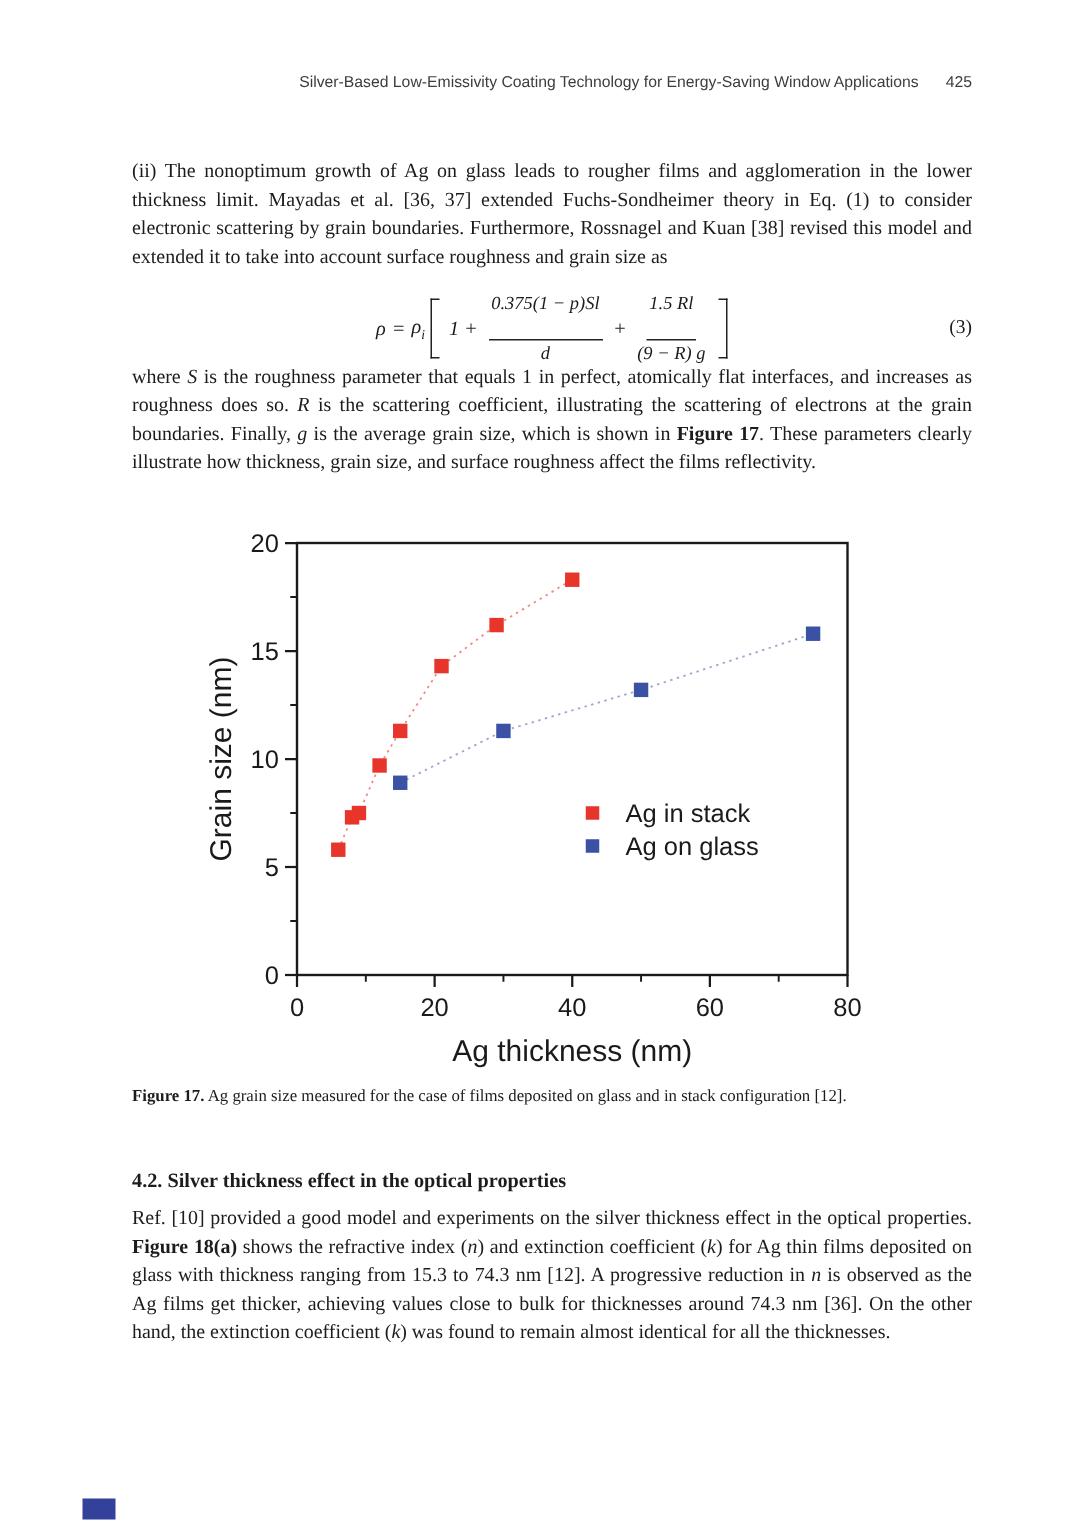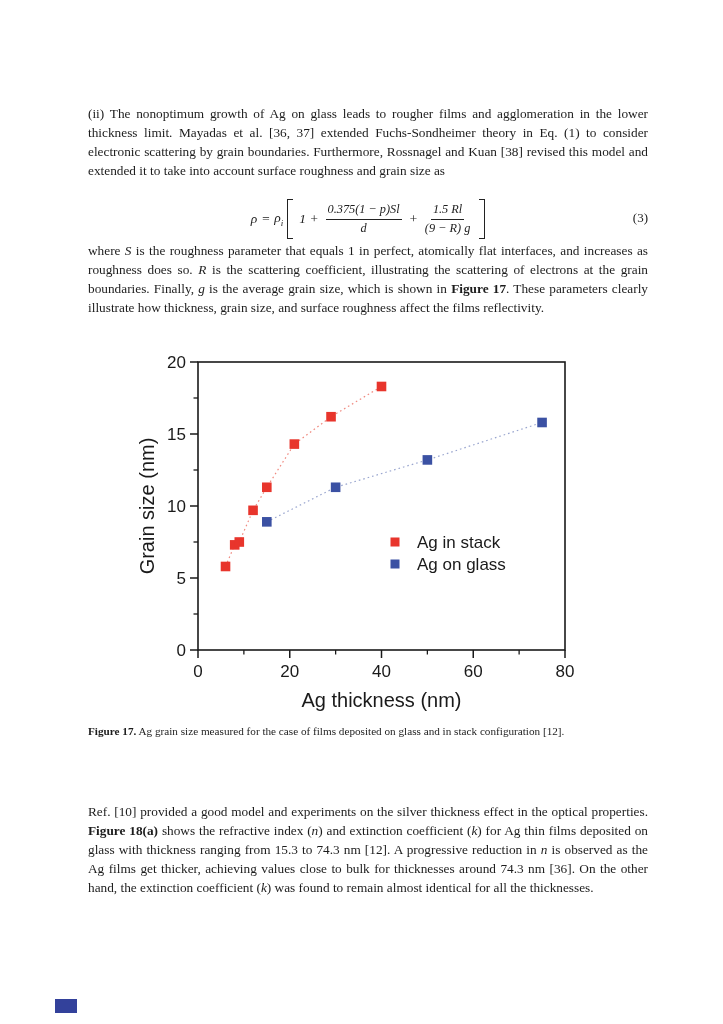--- a/index.html
+++ b/index.html
@@ -12,37 +12,38 @@
         font-size:13.3px;line-height:19px;font-family:Liberation Serif, serif;}
   .p1{top:104px;}
   .p2{top:241px;}
   .p3{top:802px;}
   .equation{position:absolute;top:196px;left:88px;width:560px;height:46px;
             font-size:13.5px;font-style:italic;}
   .eq-main{position:absolute;left:0;right:0;top:0;height:46px;display:flex;
            justify-content:center;align-items:center;gap:4px;}
   .eq-number{position:absolute;right:0;top:14px;font-style:normal;font-size:13px;}
   .frac{display:inline-flex;flex-direction:column;align-items:center;font-size:12.3px;line-height:1.25;margin:0 3px;}
-  .frac .num{border-bottom:1.2px solid #222;padding:0 2px 1px;}
+  .frac .num{border-bottom:1.2px solid #222;padding:0 2px 16px;}
   .frac .den{padding-top:1px;}
   .bracket-l,.bracket-r{display:inline-block;width:5px;height:38px;}
   .bracket-l{border-left:1.4px solid #222;border-top:1.4px solid #222;border-bottom:1.4px solid #222;margin-right:2px;}
   .bracket-r{border-right:1.4px solid #222;border-top:1.4px solid #222;border-bottom:1.4px solid #222;margin-left:2px;}
   sub.eqsub{font-size:9px;font-style:italic;}
   .figure-chart{position:absolute;left:130px;top:345px;}
   .caption{position:absolute;top:724px;left:88px;width:560px;font-size:11.2px;line-height:14px;color:#1c1c1c;}
   .section-heading{position:absolute;top:779px;left:88px;width:560px;font-size:13.5px;font-weight:bold;}
   .corner-mark{position:absolute;left:55px;top:999px;width:22px;height:14px;}
 </style>
 </head>
 <body>
 
 <div class="page">
 
   <div class="header">
+    <div><span>Silver-Based Low-Emissivity Coating Technology for Energy-Saving Window Applications</span><span class="page-num">425</span></div>
   </div>
 
   <div class="para p1">(ii) The nonoptimum growth of Ag on glass leads to rougher films and agglomeration in the lower thickness limit. Mayadas et al. [36, 37] extended Fuchs-Sondheimer theory in Eq. (1) to consider electronic scattering by grain boundaries. Furthermore, Rossnagel and Kuan [38] revised this model and extended it to take into account surface roughness and grain size as</div>
 
   <div class="equation">
     <span class="eq-main">
       <span>ρ</span>
       <span>=</span>
       <span><span>ρ</span><sub class="eqsub">i</sub></span>
       <span class="bracket-l"></span>
@@ -110,18 +111,19 @@
       <rect x="292.575" y="110.12000000000002" width="9.6" height="9.6" fill="#3b51a3"></rect>
       <rect x="407.2625" y="72.67999999999999" width="9.6" height="9.6" fill="#3b51a3"></rect>
       <rect x="260.5" y="192.5" width="9" height="9" fill="#e8352c"></rect>
       <text x="287" y="203" style="font-family:&quot;Liberation Sans&quot;,sans-serif;fill:#1a1a1a;font-size:17px;">Ag in stack</text>
       <rect x="260.5" y="214.5" width="9" height="9" fill="#3b51a3"></rect>
       <text x="287" y="225" style="font-family:&quot;Liberation Sans&quot;,sans-serif;fill:#1a1a1a;font-size:17px;">Ag on glass</text>
     </svg>
 
   <div class="caption"><span style="font-weight: bold; text-align: center;">Figure 17.</span><span> Ag grain size measured for the case of films deposited on glass and in stack configuration [12].</span></div>
 
+  <div class="section-heading">4.2. Silver thickness effect in the optical properties</div>
 
   <div class="para p3"><span>Ref. [10] provided a good model and experiments on the silver thickness effect in the optical properties. </span><span style="font-weight: bold;">Figure 18(a)</span><span> shows the refractive index (</span><span style="font-style: italic;">n</span><span>) and extinction coefficient (</span><span style="font-style: italic;">k</span><span>) for Ag thin films deposited on glass with thickness ranging from 15.3 to 74.3 nm [12]. A progressive reduction in </span><span style="font-style: italic;">n</span><span> is observed as the Ag films get thicker, achieving values close to bulk for thicknesses around 74.3 nm [36]. On the other hand, the extinction coefficient (</span><span style="font-style: italic;">k</span><span>) was found to remain almost identical for all the thicknesses.</span></div>
 
   <div class="corner-mark" id="corner-mark" style="background: rgb(51, 65, 155);"></div>
 
 </div>
 
 </body></html>

